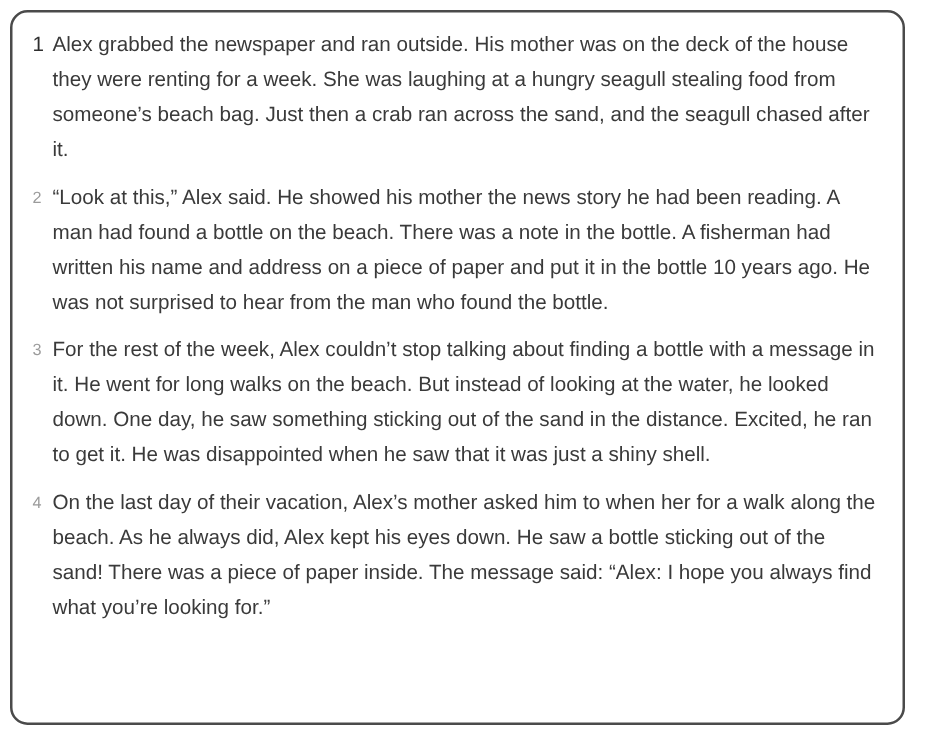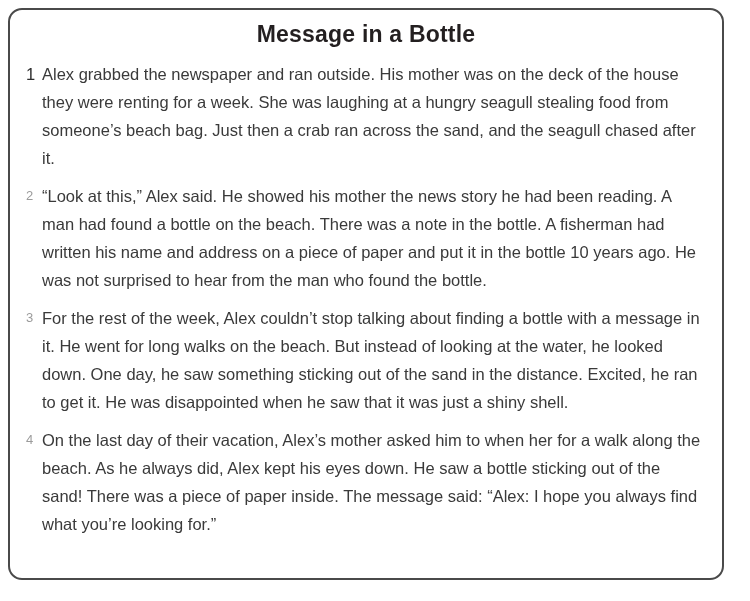--- a/index.html
+++ b/index.html
@@ -61,21 +61,20 @@
     font-size: 16.5px;
     line-height: 28px;
     color: #3a3a3a;
   }
 </style>
 </head>
 <body>
 
 <div class="page">
   <div class="passage-box">
-    <h1 class="title">Message in a Bottle</h1>
     <div class="passage">
   <div class="para">
     <span class="para-num dark">1</span>
     <p class="para-text">Alex grabbed the newspaper and ran outside. His mother was on the deck of the house they were renting for a week. She was laughing at a hungry seagull stealing food from someone’s beach bag. Just then a crab ran across the sand, and the seagull chased after it.</p>
   </div>
 
   <div class="para">
     <span class="para-num">2</span>
     <p class="para-text">“Look at this,” Alex said. He showed his mother the news story he had been reading. A man had found a bottle on the beach. There was a note in the bottle. A fisherman had written his name and address on a piece of paper and put it in the bottle 10 years ago. He was not surprised to hear from the man who found the bottle.</p>
   </div>

